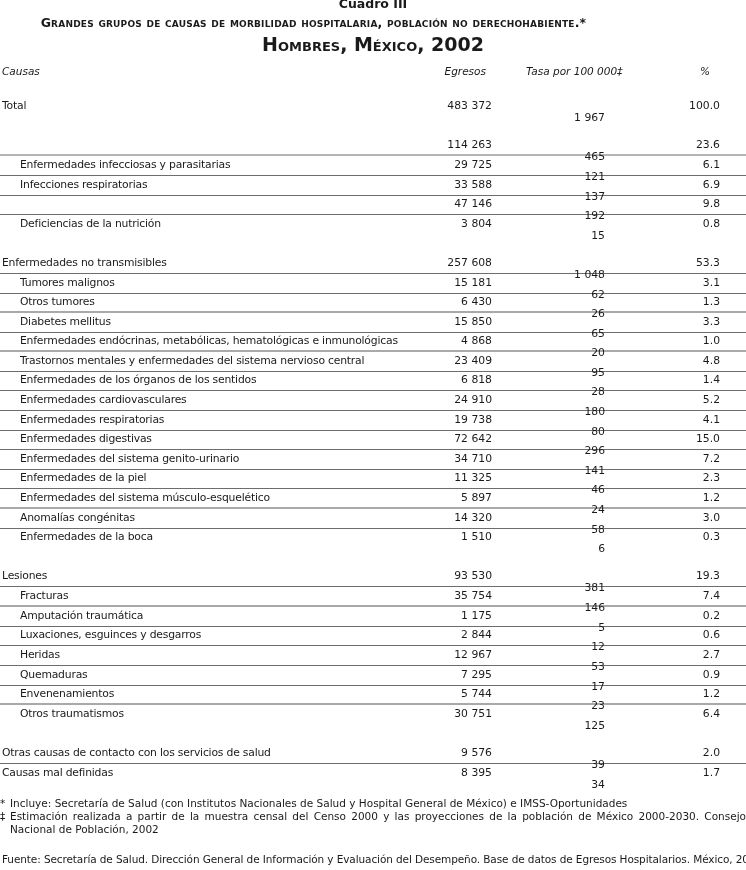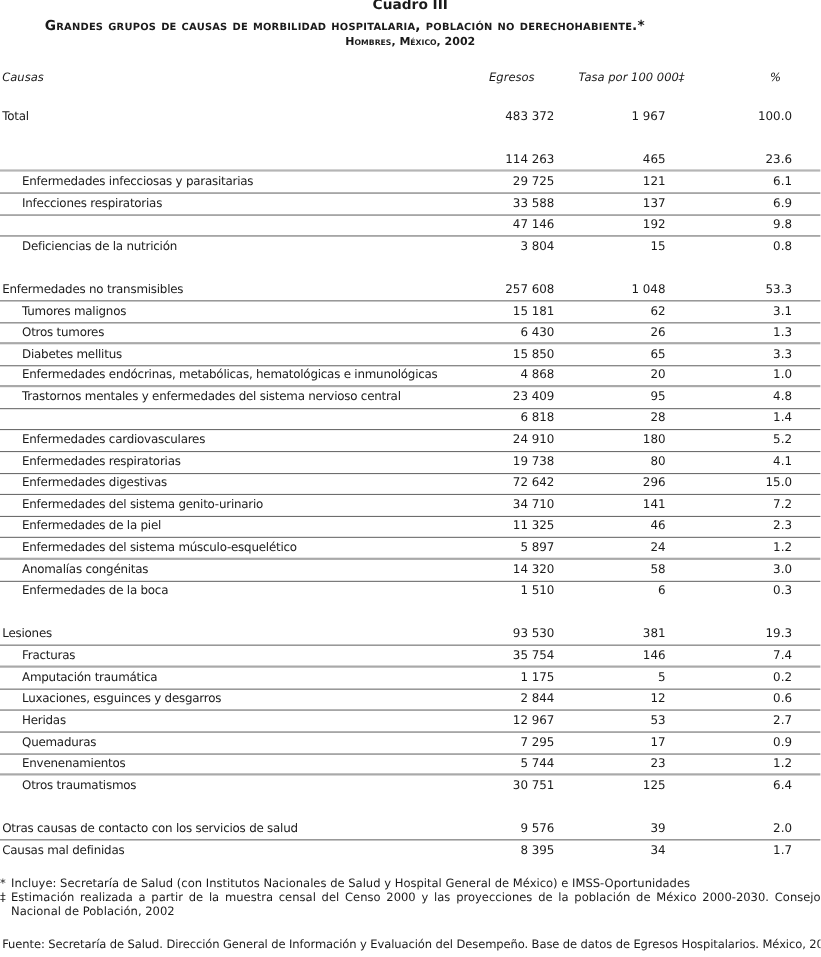--- a/index.html
+++ b/index.html
@@ -4,34 +4,34 @@
   <style>
     html, body { margin: 0; padding: 0; background: #ffffff; }
     body {
       width: 746px; height: 870px; position: relative; overflow: hidden;
       font-family: "DejaVu Sans", sans-serif; color: #1a1a1a;
       font-size: 11px;
     }
     .title-block { position: absolute; left: 0; top: 0; width: 746px; text-align: center; }
     .t1 { position: absolute; left: 0; width: 746px; top: -4px; font-weight: bold; font-size: 12.5px; }
     .t2 { position: absolute; left: 0; width: 627px; top: 15px; font-weight: bold; font-size: 12.5px; font-variant: small-caps; letter-spacing: 0.2px; }
-    .t3 { position: absolute; left: 0; width: 746px; top: 33px; font-weight: bold; font-size: 10px; font-variant: small-caps; }
+    .t3 { position: absolute; left: 0; width: 746px; top: 33px; font-weight: bold; font-size: 19px; font-variant: small-caps; }
 
     .hdr { position: absolute; top: 65px; font-style: italic; font-size: 10.5px; }
     .hdr.causas { left: 2px; }
     .hdr.egresos { right: 260px; text-align: center; }
     .hdr.tasa { left: 526px; }
     .hdr.pct { right: 36px; }
 
     .row { position: absolute; left: 0; width: 746px; height: 19px; }
     .row .lbl { position: absolute; left: 2px; top: 2px; white-space: nowrap; font-size: 10.8px; letter-spacing: -0.2px; }
     .row.sub .lbl { left: 20px; }
     .row .num { position: absolute; top: 2px; text-align: right; font-size: 10.8px; }
-    .row .c1 { right: 242px; margin-left: 44px; }
-    .row .c2 { right: 141px; }
+    .row .c1 { right: 254px; margin-left: 44px; }
+    .row .c2 { right: 141px; margin-top: 12px; }
     .row .c3 { right: 26px; }
     .row.line-dark { border-bottom: 1px solid #6d6d6d; }
     .row.line-light { border-bottom: 2px solid #b5b5b5; }
     .row.line-light2 { border-bottom: 2px solid #a9a9a9; }
 
     .notes { position: absolute; left: 0; width: 746px; font-size: 10.5px; line-height: 13px; }
     .note { position: relative; padding-left: 10px; }
     .note .mark { position: absolute; left: 0; top: 0; }
     .source { position: absolute; left: 2px; top: 853px; font-size: 10.5px; white-space: nowrap; letter-spacing: -0.1px; }
   </style>
@@ -115,20 +115,21 @@
   <span class="num c2">20</span>
   <span class="num c3">1.0</span>
 </div>
 <div class="row sub line-dark" style="top:352px">
   <span class="lbl">Trastornos mentales y enfermedades del sistema nervioso central</span>
   <span class="num c1">23 409</span>
   <span class="num c2">95</span>
   <span class="num c3">4.8</span>
 </div>
 <div class="row sub line-dark" style="top:371px">
+  <span class="lbl">Enfermedades de los órganos de los sentidos</span>
   <span class="num c1">6 818</span>
   <span class="num c2">28</span>
   <span class="num c3">1.4</span>
 </div>
 <div class="row sub line-dark" style="top:391px">
   <span class="lbl">Enfermedades cardiovasculares</span>
   <span class="num c1">24 910</span>
   <span class="num c2">180</span>
   <span class="num c3">5.2</span>
 </div>

